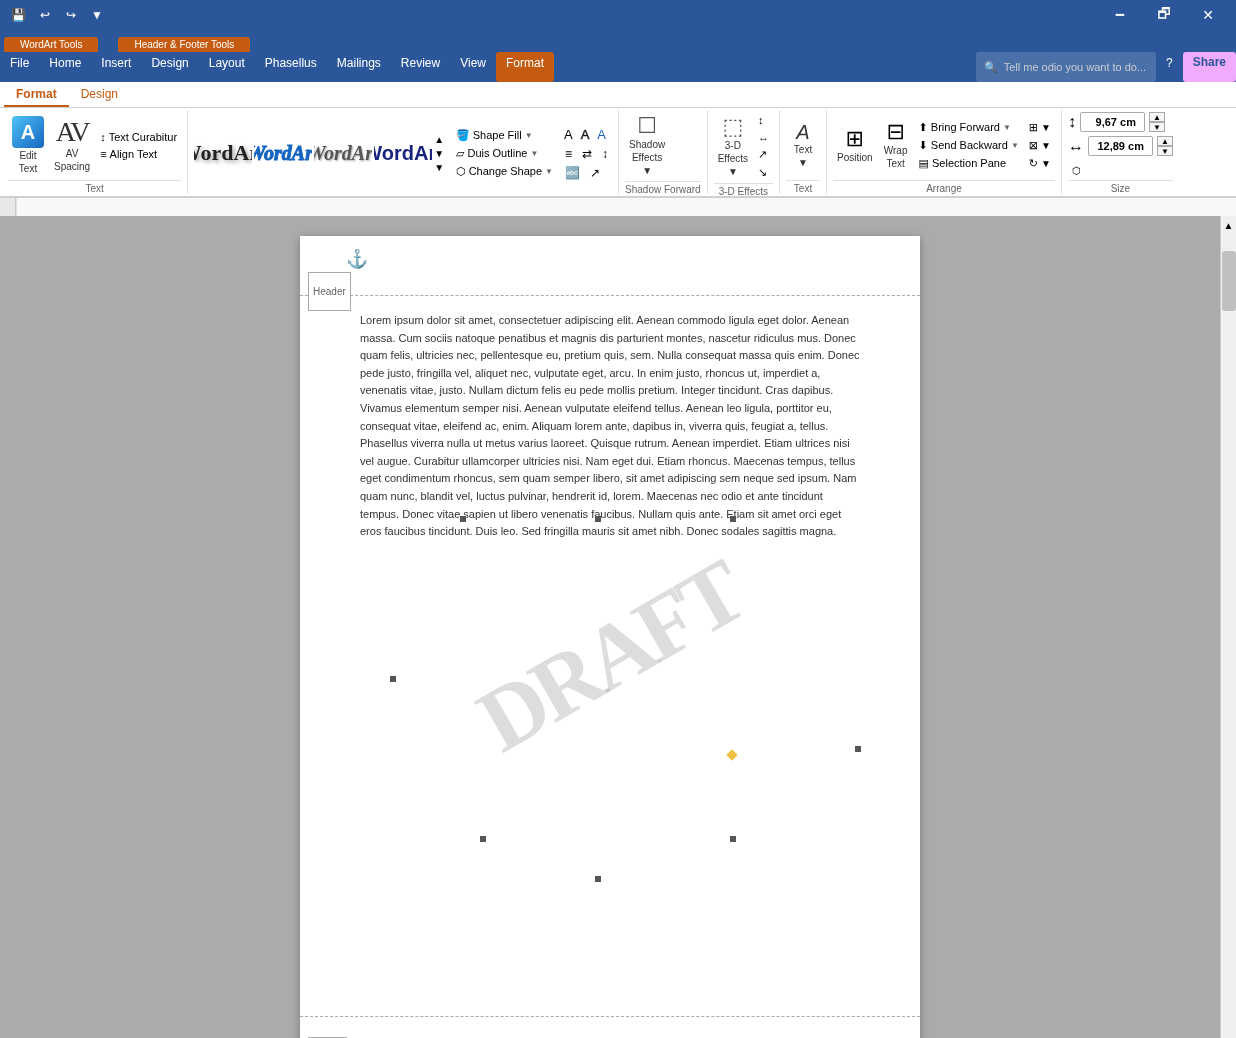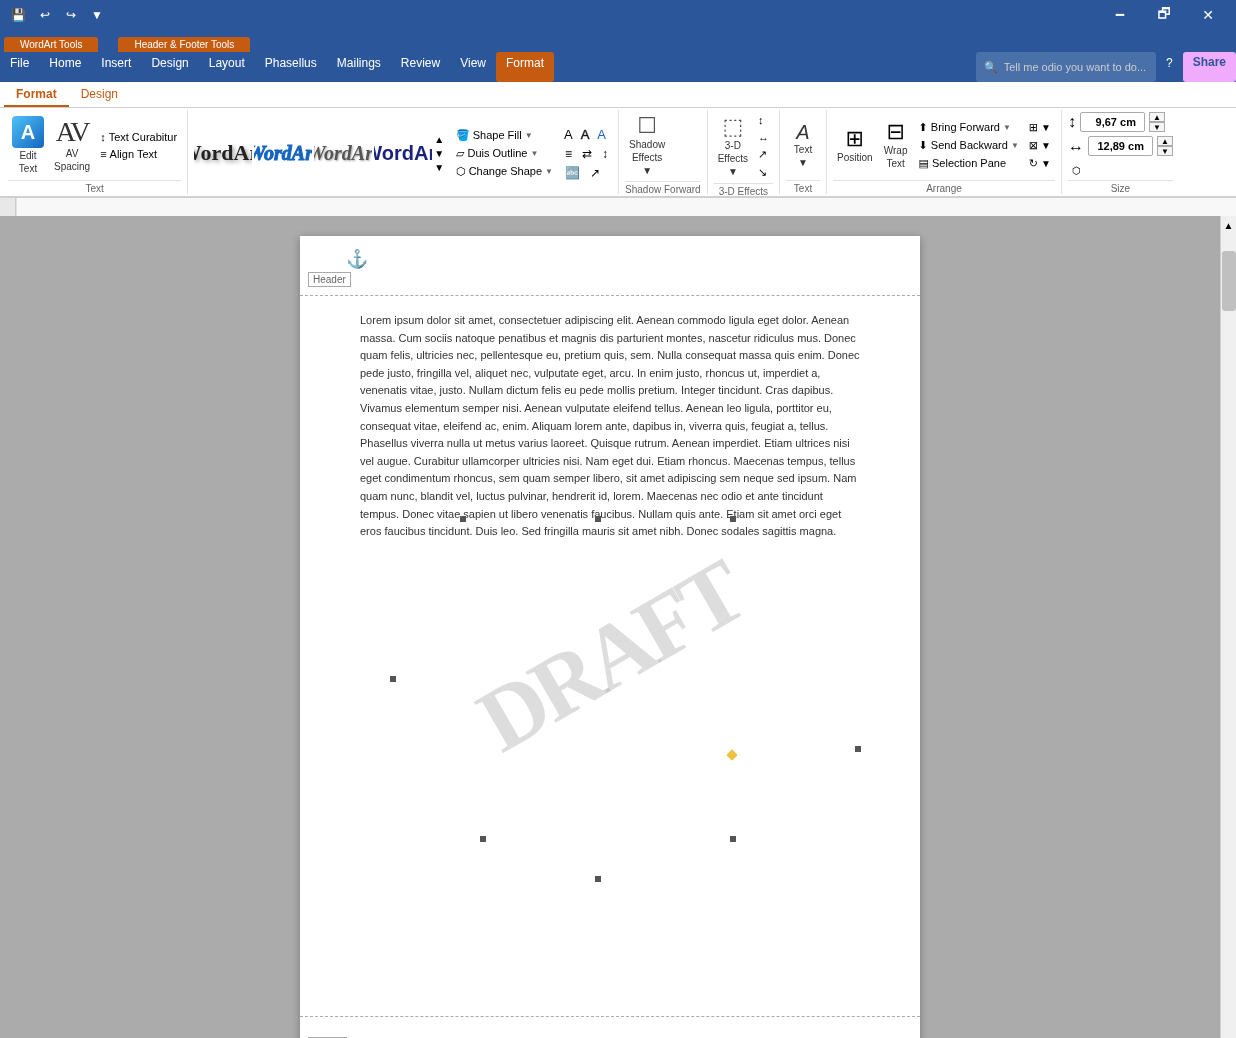--- a/index.html
+++ b/index.html
@@ -110,21 +110,21 @@
       padding: 8px 16px;
       position: relative;
     }
     .header-label {
       position: absolute;
       left: 8px;
       top: 36px;
       font-size: 10px;
       color: #666;
       border: 1px solid #aaa;
-      padding: 1px 4px;
+      padding: 13px 4px;
       background: white;
     }
     .anchor-icon {
       color: #5b9bd5;
       font-size: 18px;
       margin-left: 30px;
       margin-top: 4px;
     }
     .doc-body {
       padding: 16px 60px 16px 60px;

